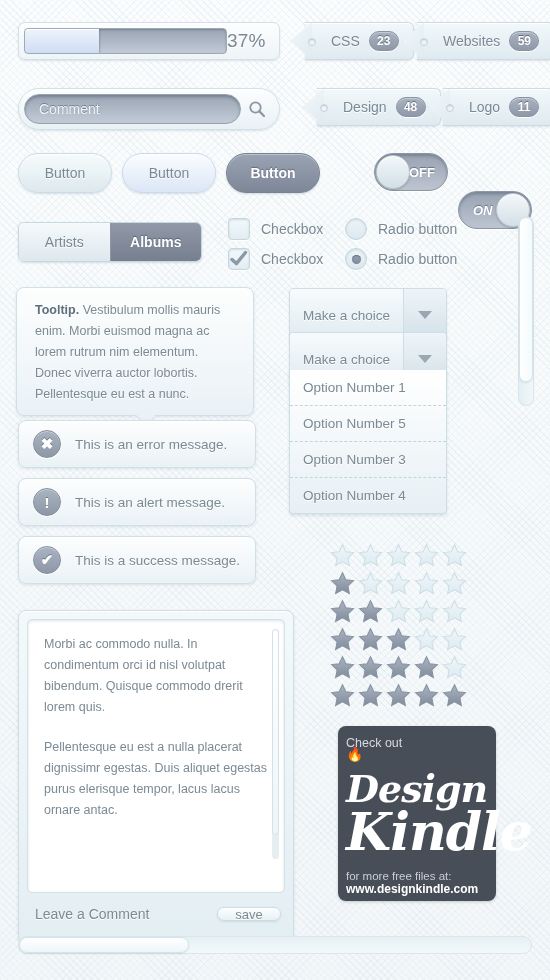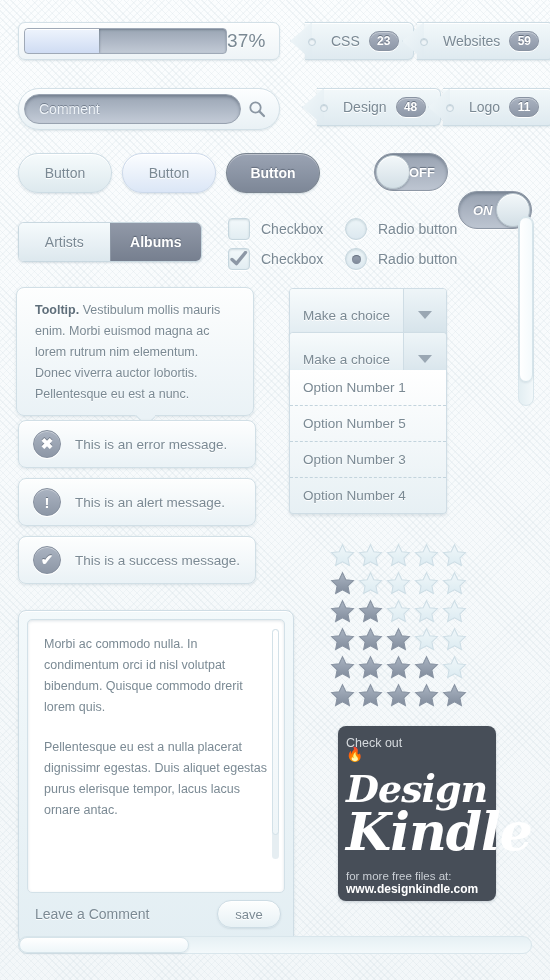--- a/index.html
+++ b/index.html
@@ -243,21 +243,21 @@
   .comment-inner p{margin:0 0 19px;font-size:12.5px;line-height:21px;color:#7b8a94;}
   .inner-scroll{
     position:absolute;right:5px;top:9px;width:7px;height:230px;border-radius:4px;
     background:#e6eef2;
   }
   .inner-thumb{width:7px;height:206px;border-radius:4px;
     background:linear-gradient(#ffffff,#eef5f8);border:1px solid #d3e1e8;box-sizing:border-box;}
   .comment-foot{display:flex;align-items:center;height:42px;padding:0 4px 0 8px;}
   .comment-foot .lbl{flex:1;font-size:14px;color:#7b8a94;text-shadow:0 1px 0 #fff;}
   .save-btn{
-    width:64px;height:28px;border-radius:14px;box-sizing:border-box;
+    width:64px;height:14px;border-radius:14px;box-sizing:border-box;
     background:linear-gradient(#fdfefe,#e8f1f5);border:1px solid #cddce4;
     display:flex;align-items:center;justify-content:center;font-size:13px;
     color:#7b8a94;text-shadow:0 1px 0 #fff;
     box-shadow:0 1px 2px rgba(120,145,160,.2), inset 0 1px 0 #fff;
   }
 
   
   .promo{
     left:330px;top:726px;width:158px;height:175px;border-radius:8px;box-sizing:border-box;
     background:#474e58;color:#fff;text-align:left;padding:10px 8px;

